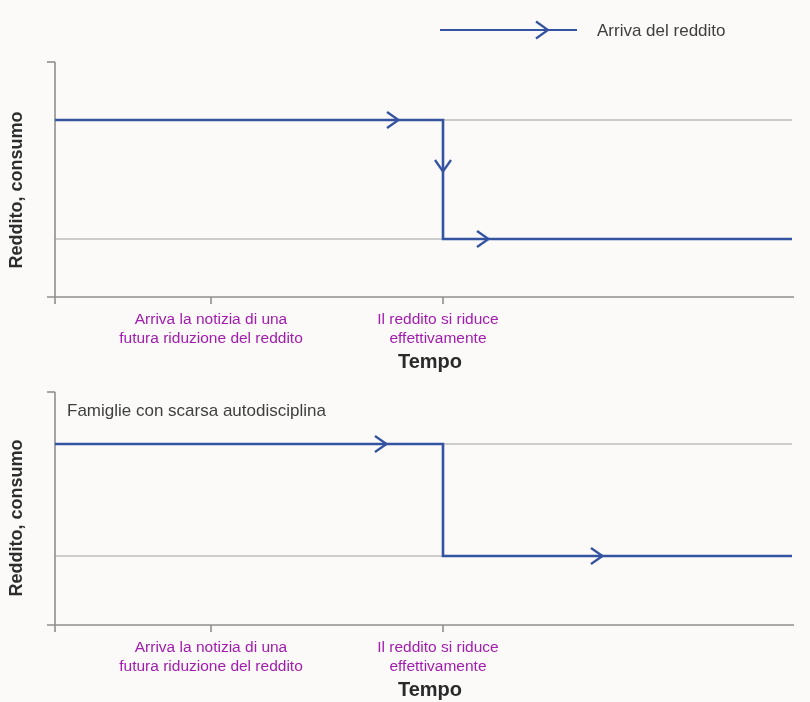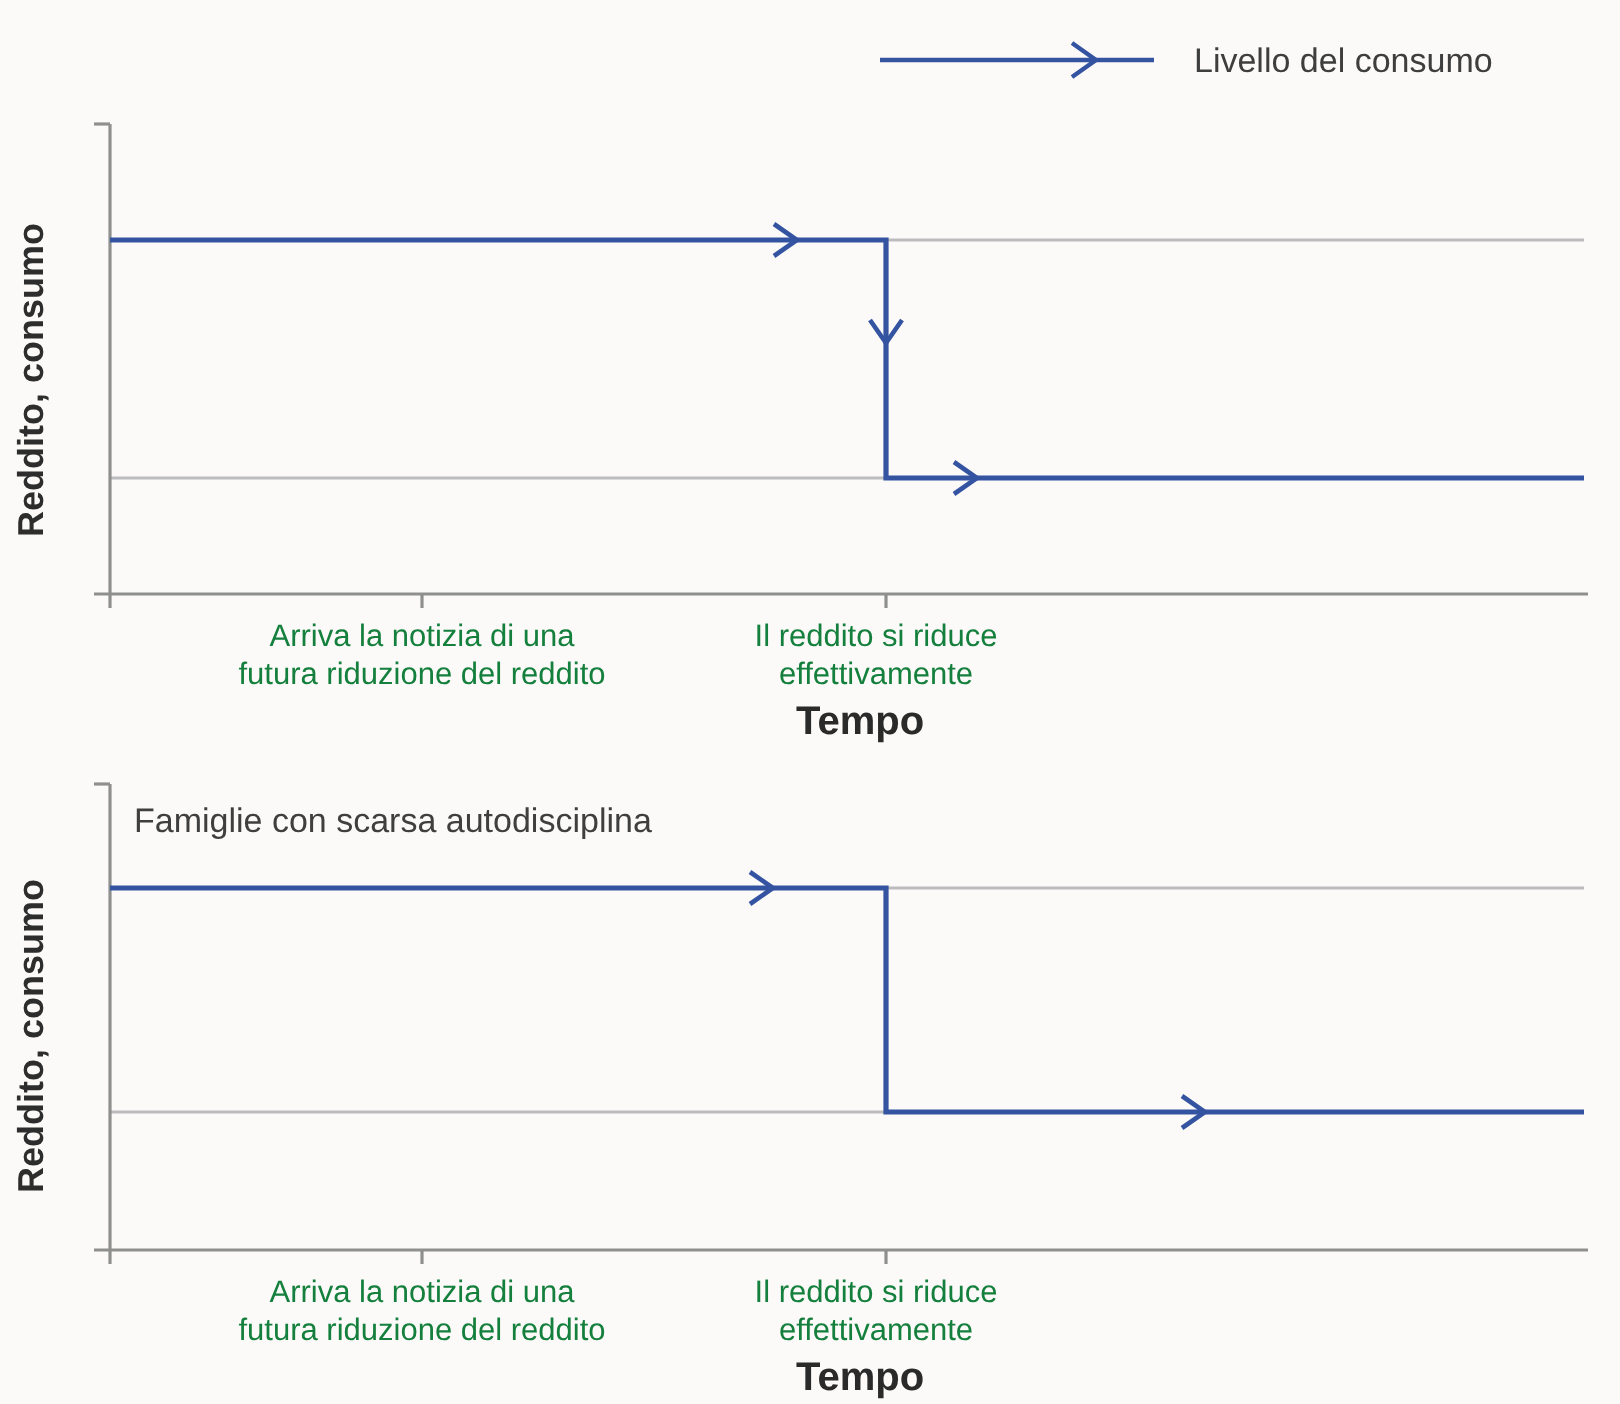--- a/index.html
+++ b/index.html
@@ -12,21 +12,21 @@
   #canvas{position:relative;width:810px;height:702px;overflow:hidden;}
   #plot-svg{position:absolute;left:0;top:0;}
   .txt{position:absolute;white-space:nowrap;}
   .chart-title{font-size:17px;color:#3f3f3f;}
   .legend-label{font-size:17px;color:#3e3e3e;}
   .ylabel{
     font-size:18px;font-weight:700;color:#2d2d2d;
     transform:translate(-50%,-50%) rotate(-90deg);
   }
   .tick-label{
-    font-size:15.5px;line-height:19px;color:#15803d;
+    font-size:15.5px;line-height:19px;color:#a21caf;
     text-align:center;transform:translateX(-50%);white-space:nowrap;
   }
   .tick-label span{display:block;}
   .tempo{
     font-size:20px;font-weight:700;color:#2a2a2a;
     transform:translateX(-50%);
   }
 </style>
 </head>
 <body>
@@ -73,21 +73,21 @@
     </g>
     <g>
       <path d="M55,444 H443 V556 H792" fill="none" stroke="#3453a1" stroke-width="2.6"></path>
     </g>
     <g>
       <polyline points="375,436 386.5,444 375,452" fill="none" stroke="#3453a1" stroke-width="2.3"></polyline>
       <polyline points="591,548 602.5,556 591,564" fill="none" stroke="#3453a1" stroke-width="2.3"></polyline>
     </g>
   </svg>
 
-  <div class="txt legend-label" style="left:597px;top:21px;">Livello del consumo</div>
+  <div class="txt legend-label" style="left:597px;top:21px;">Arriva del reddito</div>
 
   <div class="txt ylabel" style="left:16px;top:190px;">Reddito, consumo</div>
   <div class="txt tick-label" style="left:211px;top:309px;">
     <span>Arriva la notizia di una</span>
     <span>futura riduzione del reddito</span>
   </div>
   <div class="txt tick-label" style="left:438px;top:309px;">
     <span>Il reddito si riduce</span>
     <span>effettivamente</span>
   </div>

